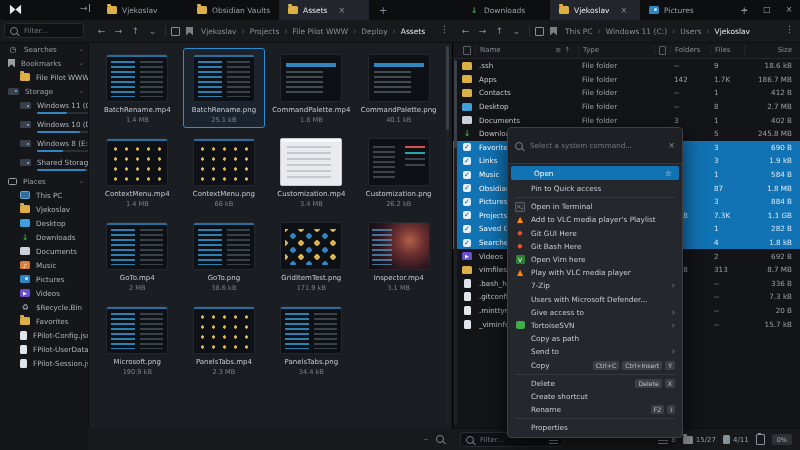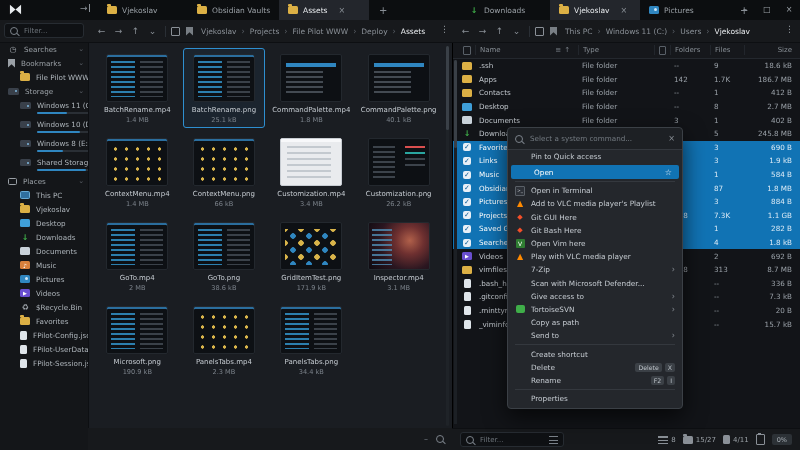--- a/index.html
+++ b/index.html
@@ -122,21 +122,21 @@
   .td-colicon{width:16px}
   .td-folders{width:40px}
   .td-files{width:34px}
   .td-size{width:56px;text-align:right;padding-right:8px!important}
   .trow.sel{background:#1173b4;color:#dcebf6}
   .trow.sel .td-name{color:#fff}
   .chk{width:8px;height:8px;background:#e8f0f7;border-radius:2px;color:#0d5d96;font-size:7px;line-height:8px;text-align:center;font-weight:bold}
   
   .menu{position:absolute;left:507px;top:127px;width:174px;background:#24272c;border:1px solid #3b4046;border-radius:4px;
         box-shadow:0 8px 22px rgba(0,0,0,.65);z-index:50;padding-bottom:3px}
-  .menu-search{display:flex;align-items:center;gap:5px;height:19px;padding:1px 7px;border-bottom:1px solid #34383e;background:#1d2024;border-radius:4px 4px 0 0}
+  .menu-search{display:flex;align-items:center;gap:5px;height:19px;padding:8px 7px;border-bottom:1px solid #34383e;background:#1d2024;border-radius:4px 4px 0 0}
   .menu-search input{flex:1;background:transparent;border:none;outline:none;color:#aeb5bb;font-size:7.2px;font-family:inherit;min-width:0}
   .menu-search input::placeholder{color:#747b82}
   .menu-search .x{color:#8a9097;font-size:8px}
   .mi{display:flex;align-items:center;gap:6px;height:13.2px;padding:0 7px;font-size:7.3px;color:#c6ccd2;white-space:nowrap}
   .mi .sp{width:10px;flex:none;display:inline-flex;justify-content:center}
   .mi.hl{background:#1173b4;color:#fff;margin:2px 3px;border-radius:2px;height:14px}
   .mi .right{margin-left:auto;display:flex;gap:3px;align-items:center}
   .mi .arrow{color:#8a9097;font-size:8px}
   .mi .star{font-size:8px;color:#e8f0f7}
   .kbd{background:#3b4046;border-radius:2px;padding:1px 3px;font-size:6.2px;color:#bcc2c8}
@@ -709,32 +709,32 @@
     </div>
 </div>
 
 <div class="menu">
   <div class="menu-search">
     <span class="mag"></span>
     <input placeholder="Select a system command..." style="">
     <span class="x">×</span>
   </div>
   <div id="menu-items">
-      <div class="mi">
-        <span class="sp"></span>
-        <span>Pin to Quick access</span>
-        <span class="right"></span>
-      </div>
       <div class="mi hl">
         <span class="sp"></span>
         <span>Open</span>
         <span class="right">
           <span class="star">☆</span>
         </span>
       </div>
+      <div class="mi">
+        <span class="sp"></span>
+        <span>Pin to Quick access</span>
+        <span class="right"></span>
+      </div>
       <div class="mdiv"></div>
       <div class="mi">
         <span class="sp">
           <span class="ico-term">&gt;_</span>
         </span>
         <span>Open in Terminal</span>
         <span class="right"></span>
       </div>
       <div class="mi">
         <span class="sp">
@@ -773,21 +773,21 @@
       </div>
       <div class="mi">
         <span class="sp"></span>
         <span>7-Zip</span>
         <span class="right">
           <span class="arrow">›</span>
         </span>
       </div>
       <div class="mi">
         <span class="sp"></span>
-        <span>Scan with Microsoft Defender...</span>
+        <span>Users with Microsoft Defender...</span>
         <span class="right"></span>
       </div>
       <div class="mi">
         <span class="sp"></span>
         <span>Give access to</span>
         <span class="right">
           <span class="arrow">›</span>
         </span>
       </div>
       <div class="mi">
@@ -804,33 +804,42 @@
         <span>Copy as path</span>
         <span class="right"></span>
       </div>
       <div class="mi">
         <span class="sp"></span>
         <span>Send to</span>
         <span class="right">
           <span class="arrow">›</span>
         </span>
       </div>
+      <div class="mi">
+        <span class="sp"></span>
+        <span>Copy</span>
+        <span class="right">
+          <span class="kbd">Ctrl+C</span>
+          <span class="kbd">Ctrl+Insert</span>
+          <span class="kbd">Y</span>
+        </span>
+      </div>
       <div class="mdiv"></div>
-      <div class="mi">
-        <span class="sp"></span>
-        <span>Create shortcut</span>
-        <span class="right"></span>
-      </div>
       <div class="mi">
         <span class="sp"></span>
         <span>Delete</span>
         <span class="right">
           <span class="kbd">Delete</span>
           <span class="kbd">X</span>
         </span>
+      </div>
+      <div class="mi">
+        <span class="sp"></span>
+        <span>Create shortcut</span>
+        <span class="right"></span>
       </div>
       <div class="mi">
         <span class="sp"></span>
         <span>Rename</span>
         <span class="right">
           <span class="kbd">F2</span>
           <span class="kbd">I</span>
         </span>
       </div>
       <div class="mdiv"></div>

